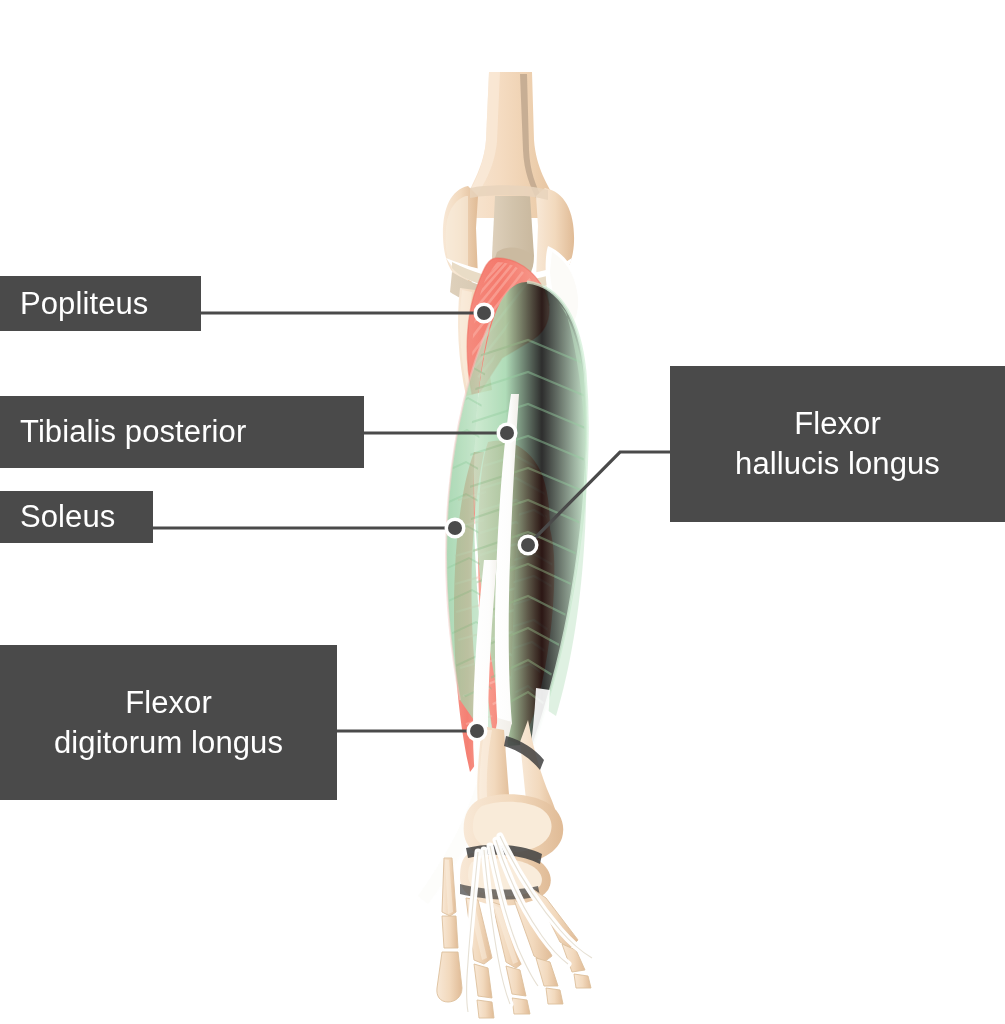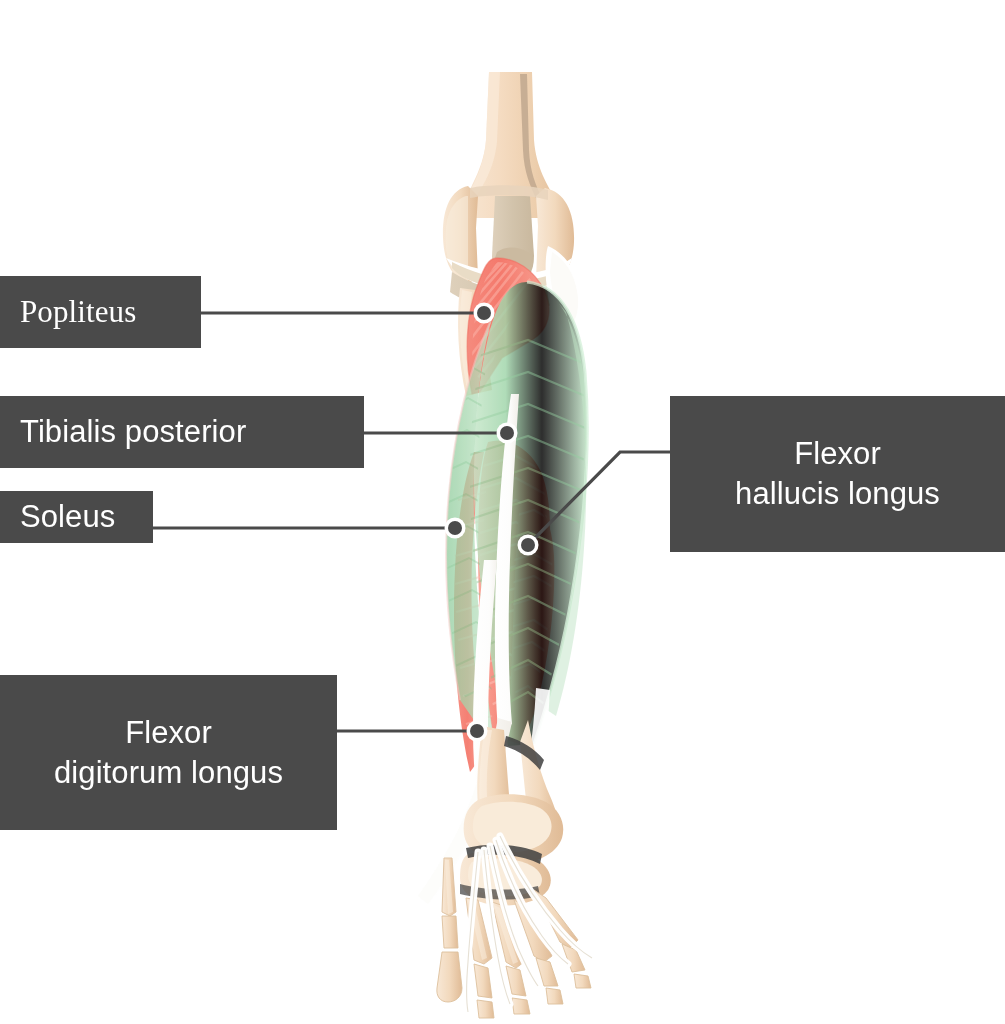--- a/index.html
+++ b/index.html
@@ -38,27 +38,26 @@
     box-sizing: border-box;
     line-height: 1.28;
     letter-spacing: 0.1px;
   }
   .label-box .txt {
     display: block;
     width: 100%;
     white-space: pre-line;
   }
   .lb-left  { justify-content: flex-start; }
-  .lb-center{ justify-content: center; text-align: center; margin-top: 30px; }
+  .lb-center{ justify-content: center; text-align: center; }
 
   #label-popliteus {
-    left: 0px; top: 276px; width: 201px; height: 72px;
+    left: 0px; top: 276px; width: 201px; height: 55px;
     padding: 0 14px 0 20px;
     font-size: 31px;
-    font-family: Liberation Serif, serif;
   }
   #label-tibialis-posterior {
     left: 0px; top: 396px; width: 364px; height: 72px;
     padding: 0 14px 0 20px;
     font-size: 31px;
   }
   #label-soleus {
     left: 0px; top: 491px; width: 153px; height: 52px;
     padding: 0 14px 0 20px;
     font-size: 31px;

